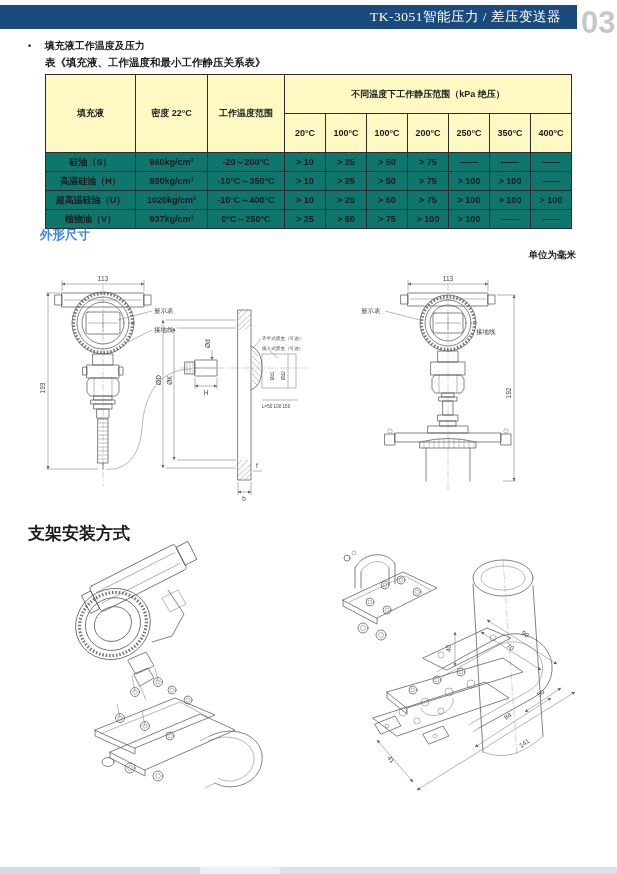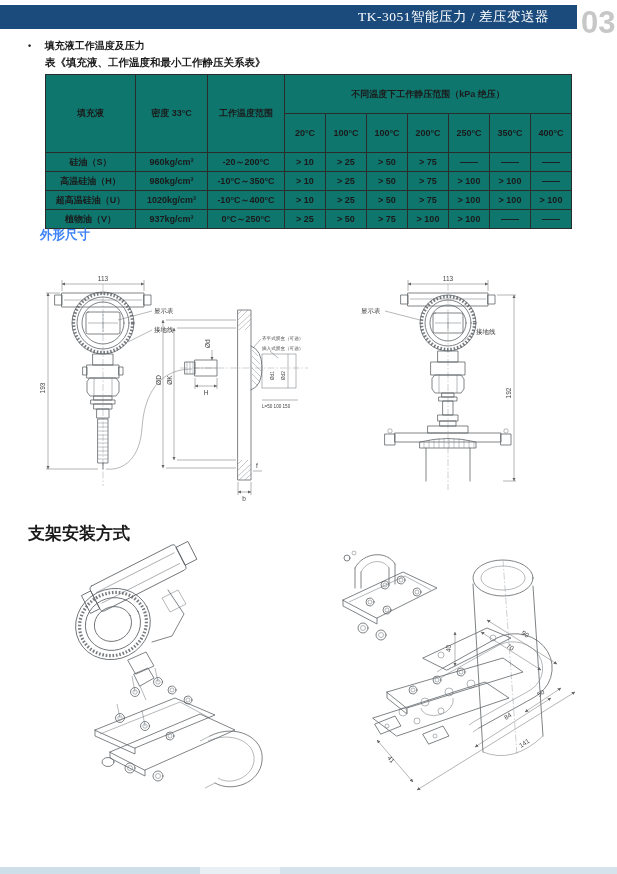--- a/index.html
+++ b/index.html
@@ -1,29 +1,29 @@
 <!DOCTYPE html>
 <html><head>
 <meta charset="utf-8">
 <style>
   *{margin:0;padding:0;box-sizing:border-box}
   html,body{background:#fff}
   .page{position:relative;width:617px;height:874px;background:#fff;overflow:hidden;
         font-family:"Liberation Sans",sans-serif;color:#1a1a1a}
   .header-bar{position:absolute;top:5px;left:0;width:577px;height:24px;background:#1b4b7d;
         color:#fff;display:flex;align-items:center;justify-content:flex-end;
-        padding-right:28px;font-size:13.5px;font-family:"Liberation Serif",serif;letter-spacing:.5px}
+        padding-right:16px;font-size:13.5px;font-family:"Liberation Serif",serif;letter-spacing:.5px}
   .page-num{position:absolute;top:8px;left:581px;font-size:31px;font-weight:bold;color:#c7c7c7;line-height:30px}
   .bullet-line{position:absolute;top:39px;left:28px;font-size:10px;font-weight:bold}
   .bullet-line .dot{display:inline-block;width:14px;font-size:9px}
   .table-title{position:absolute;top:56px;left:45px;width:527px;font-size:10.5px;font-weight:bold}
   table.fill{position:absolute;top:74px;left:45px;border-collapse:collapse;table-layout:fixed;border:1.5px solid #222}
   table.fill th,table.fill td{border:1px solid #2b2b2b;font-size:9px;font-weight:bold;text-align:center;
         vertical-align:middle;padding:0 1px;height:19px;background:#0f766e}
-  table.fill th{background:#0f766e;height:39px}
+  table.fill th{background:#fef9c3;height:39px}
   .sec-blue{position:absolute;top:227px;left:40px;font-size:12.5px;font-weight:bold;color:#3b82f6}
   .unit-note{position:absolute;top:249px;left:0;width:576px;text-align:right;font-size:9.5px;font-weight:bold}
   .sec-black{position:absolute;top:522px;left:28px;font-size:17px;font-weight:bold}
   svg.dwg-svg{position:absolute;overflow:visible}
   .ln{stroke:#5f6468;stroke-width:.8;fill:none;stroke-linecap:round;stroke-linejoin:round}
   .thin{stroke:#6a7076;stroke-width:.5;fill:none}
   .teeth{stroke:#5f6468;fill:none;stroke-width:3.2;stroke-dasharray:1.6 1.8;opacity:.85}
   .dim{stroke:#777;stroke-width:.55;fill:none}
   .hatch{stroke:#7a8086;stroke-width:.45;fill:none}
   .cl{stroke:#9aa0a6;stroke-width:.5;fill:none;stroke-dasharray:7 2 1.5 2}
@@ -62,21 +62,21 @@
         <col style="width:41px">
         <col style="width:41px">
         <col style="width:41px">
       <col style="width:41px">
         <col style="width:41px">
         <col style="width:41px">
     </colgroup>
     <tbody>
         <tr>
       <th rowspan="2">填充液</th>
-      <th rowspan="2">密度 33°C</th>
+      <th rowspan="2">密度 22°C</th>
       <th rowspan="2">工作温度范围</th>
       <th colspan="7">不同温度下工作静压范围（kPa 绝压）</th>
     </tr>
     <tr>
       <th>20°C</th>
       <th>100°C</th>
       <th>100°C</th>
       <th>200°C</th>
       <th>250°C</th>
       <th>350°C</th>
@@ -127,20 +127,21 @@
       <td>&gt; 75</td>
       <td>&gt; 100</td>
       <td>&gt; 100</td>
       <td>——</td>
       <td>——</td>
     </tr>
   </tbody>
     </table>
 
   <div class="sec-blue">外形尺寸</div>
+  <div class="unit-note">单位为毫米</div>
 
   <svg class="dwg-svg" style="left:40px;top:268px" width="280" height="235" viewBox="0 0 280 235">
     <defs>
       <marker id="arA" markerWidth="7" markerHeight="6" refX="6" refY="3" orient="auto-start-reverse">
         <path d="M0,0 L6.5,3 L0,6 z" fill="#666"></path>
       </marker>
     </defs>
     <g>
       <path class="cl" d="M63,16 V218"></path>
       <rect class="ln" x="22" y="25" width="82" height="14"></rect>

